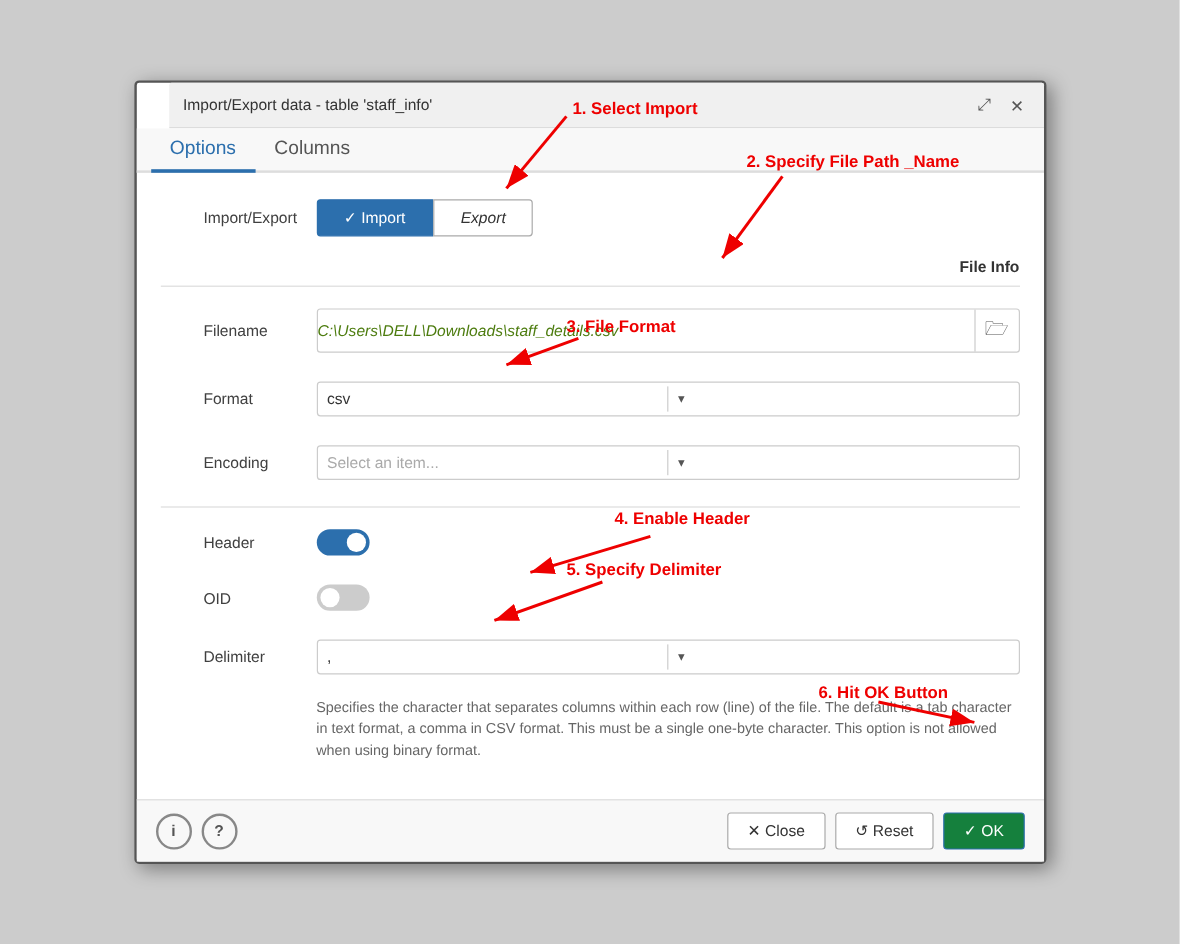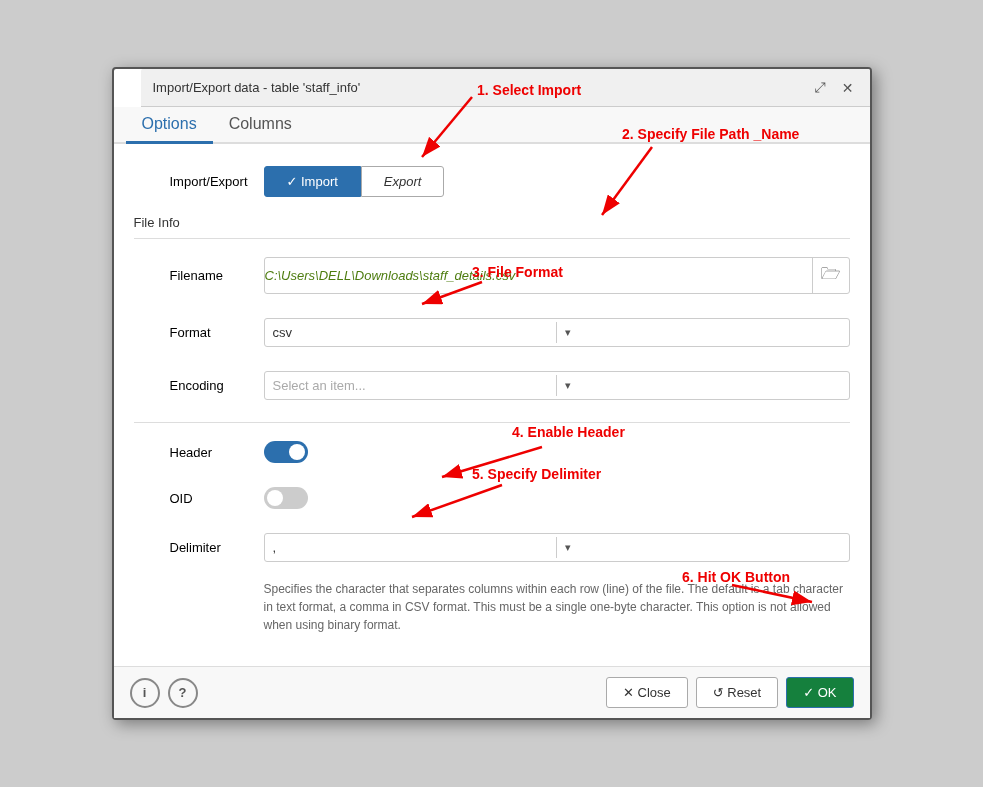--- a/index.html
+++ b/index.html
@@ -80,21 +80,21 @@
     }
     .form-row {
       display: flex;
       align-items: center;
       margin-bottom: 12px;
       padding: 6px 0;
     }
     .form-label {
       width: 130px;
       font-size: 13px;
-      color: #000000;
+      color: #404040;
       flex-shrink: 0;
       padding-left: 36px;
     }
     .form-control {
       flex: 1;
     }
     .import-export-group {
       display: flex;
       gap: 0;
     }
@@ -113,24 +113,25 @@
     }
     .btn-toggle:first-child {
       border-radius: 3px 0 0 3px;
     }
     .btn-toggle:last-child {
       border-radius: 0 3px 3px 0;
       font-style: italic;
     }
     .section-title {
       font-size: 13px;
-      font-weight: normal;
+      font-weight: bold;
       color: #333;
       margin-bottom: 8px;
       margin-top: 8px;
+      text-align: right;
     }
     .section-divider {
       border: none;
       border-top: 1px solid #ddd;
       margin: 8px 0 12px 0;
     }
     .text-input-with-btn {
       display: flex;
       align-items: center;
       border: 1px solid #ccc;

